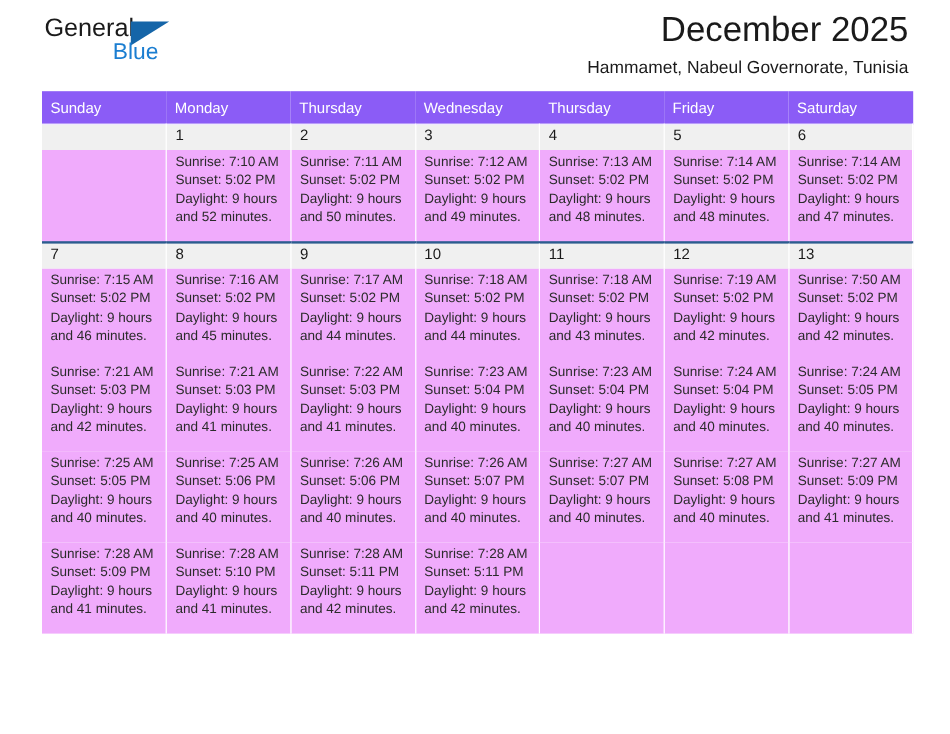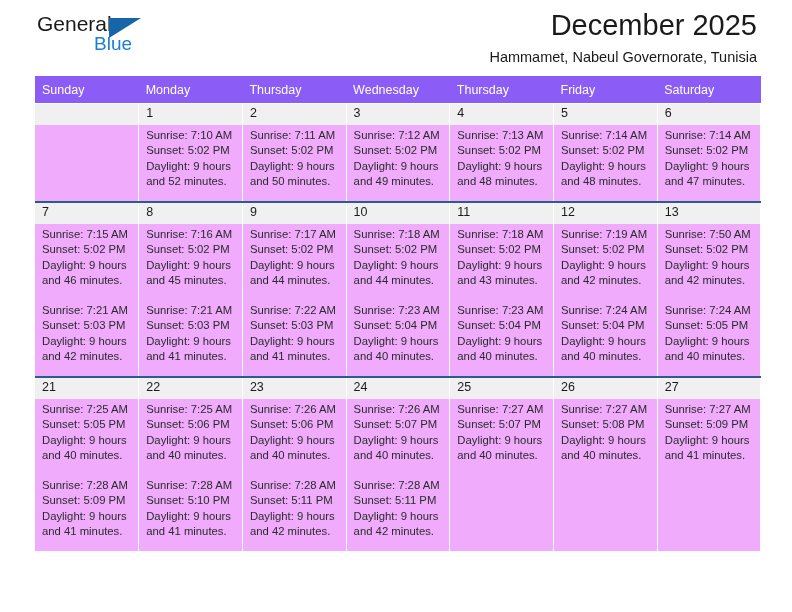--- a/index.html
+++ b/index.html
@@ -316,29 +316,20 @@
           <div>and 40 minutes.</div>
         </td>
         <td>
           <div>Sunrise: 7:24 AM</div>
           <div>Sunset: 5:05 PM</div>
           <div>Daylight: 9 hours</div>
           <div>and 40 minutes.</div>
         </td>
       </tr>
 
-      <tr class="daynum-row">
-        <td>21</td>
-        <td>22</td>
-        <td>23</td>
-        <td>24</td>
-        <td>25</td>
-        <td>26</td>
-        <td>27</td>
-      </tr>
       <tr class="info-row">
         <td>
           <div>Sunrise: 7:25 AM</div>
           <div>Sunset: 5:05 PM</div>
           <div>Daylight: 9 hours</div>
           <div>and 40 minutes.</div>
         </td>
         <td>
           <div>Sunrise: 7:25 AM</div>
           <div>Sunset: 5:06 PM</div>

